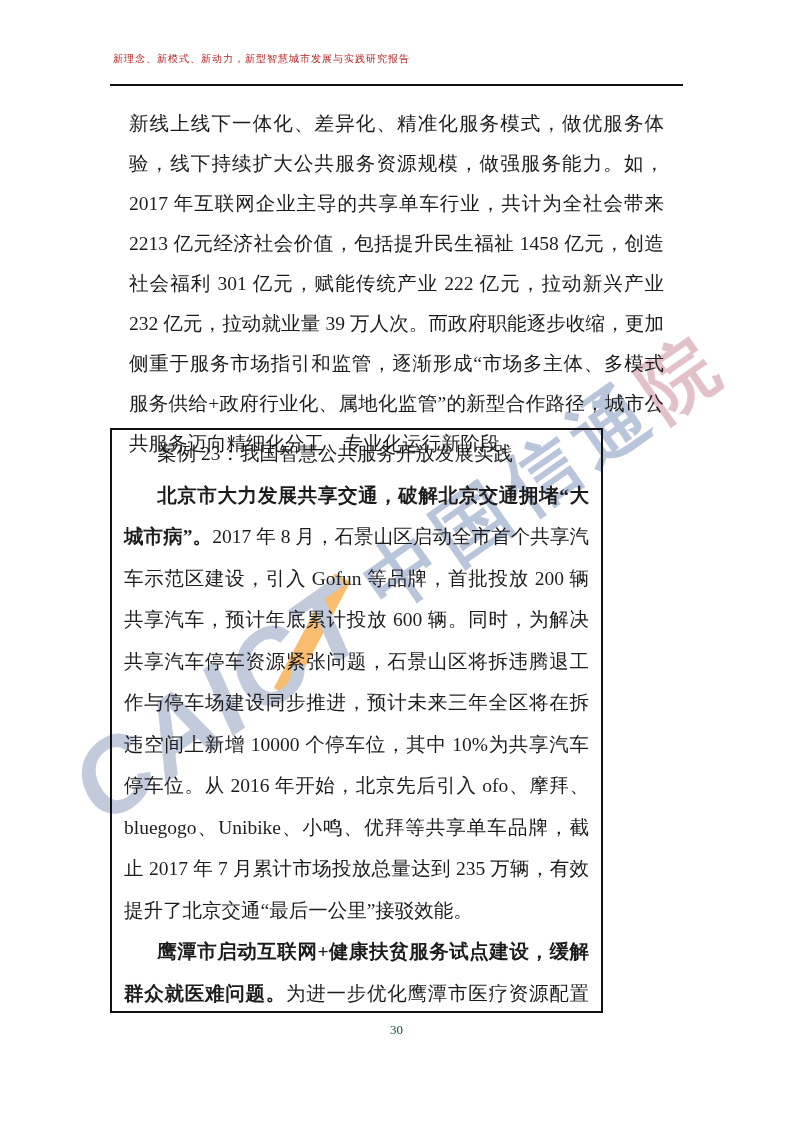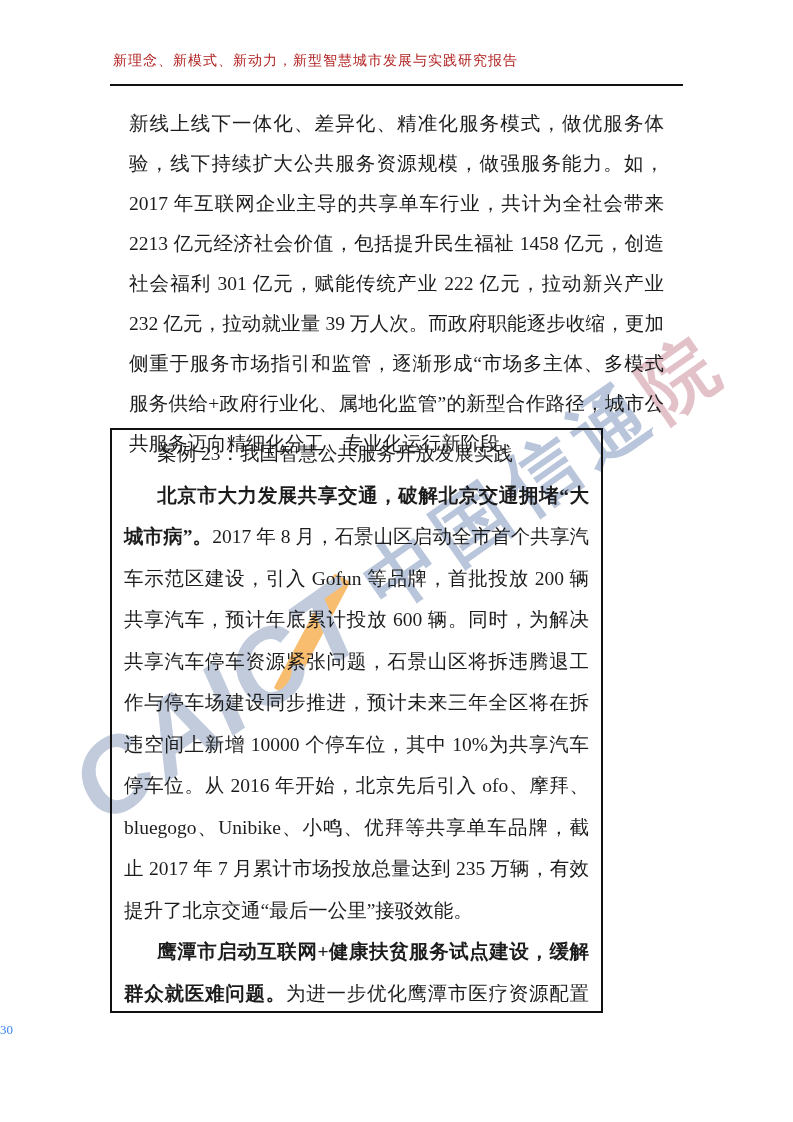--- a/index.html
+++ b/index.html
@@ -27,21 +27,21 @@
   }
   .wm-yuan{color:#e3c1c8;}
   .wm-stripe{
     position:absolute;left:303px;top:570px;width:18px;height:130px;
     background:#f8bd6e;transform:rotate(28deg);border-radius:2px;z-index:0;
   }
 
   
   .page-header{
     position:absolute;left:113px;top:52px;width:570px;z-index:2;
-    font-size:14px;letter-spacing:1px;color:#b22222;
+    font-size:10px;letter-spacing:1px;color:#b22222;
   }
   .header-rule{
     position:absolute;left:110px;top:84px;width:573px;height:0;
     border-top:2px solid #111;z-index:2;
   }
 
   
   .body-text{
     position:absolute;left:113px;top:88px;width:567px;z-index:1;
     font-size:19.5px;line-height:40px;text-align:justify;
@@ -54,22 +54,22 @@
     border:2px solid #111;box-sizing:border-box;
     padding:3px 12px 0 12px;overflow:hidden;z-index:1;
     font-size:19.5px;line-height:41.5px;text-align:justify;
   }
   .case-box p{margin:0;}
   .indent{text-indent:1.7em;}
   .lead-bold{font-weight:bold;}
 
   
   .page-footer{
-    position:absolute;left:0;top:1022px;width:100%;
-    font-size:13px;z-index:2;color:#3b82f6;
+    position:absolute;left:0;top:1022px;width:100%;text-align:center;
+    font-size:13px;z-index:2;color:#14532d;
   }
 </style>
 </head>
 <body>
 
 <div class="page">
 
   <div class="wm-stripe"></div>
   <div class="watermark">
     <span class="wm-latin">CAICT</span>

